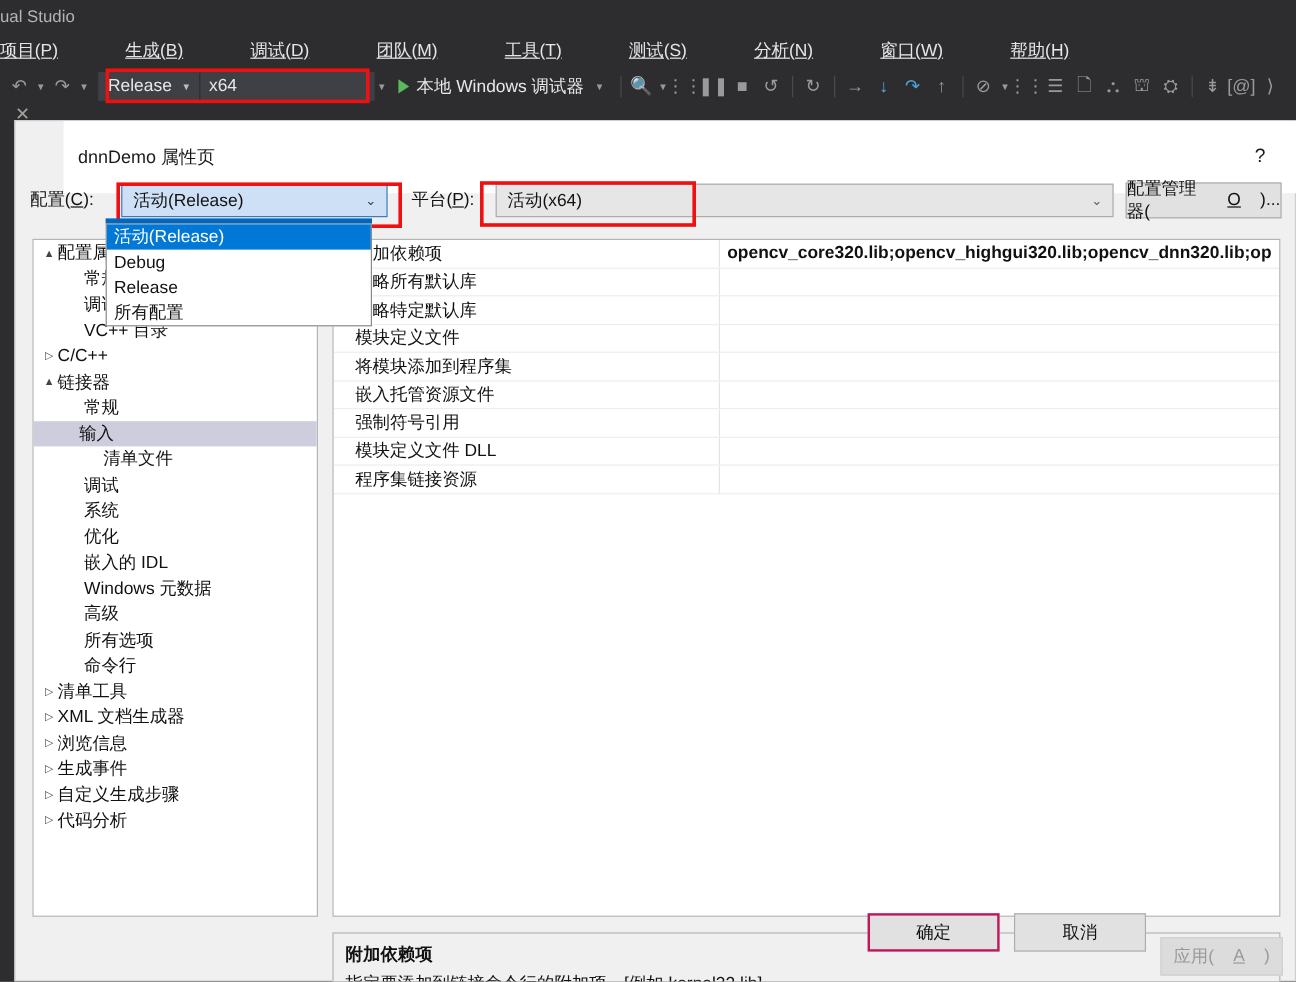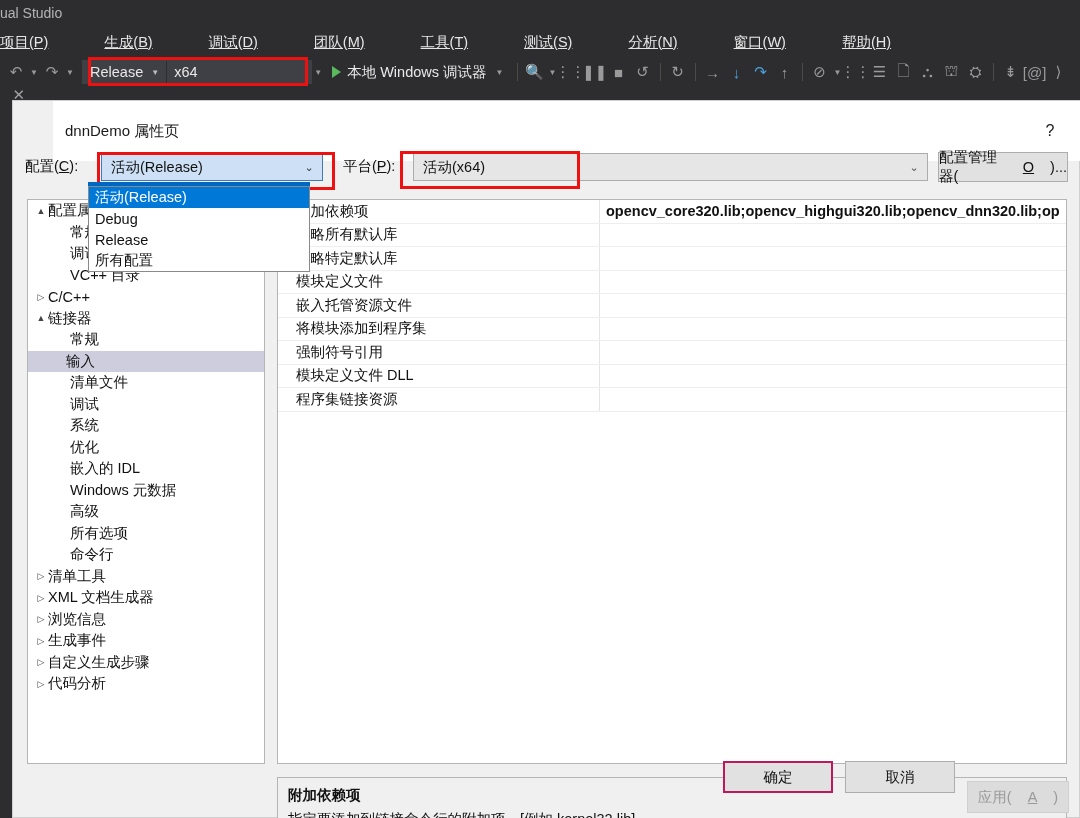--- a/index.html
+++ b/index.html
@@ -264,21 +264,21 @@
             <span>链接器</span>
           </div>
           <div class="tnode" style="padding-left: 28px;">
             <span class="exp none">·</span>
             <span>常规</span>
           </div>
           <div class="tnode sel" style="padding-left: 24px;">
             <span class="exp none">·</span>
             <span>输入</span>
           </div>
-          <div class="tnode" style="padding-left: 28px;">
+          <div class="tnode" style="padding-left: 44px;">
             <span class="exp none">·</span>
             <span>清单文件</span>
           </div>
           <div class="tnode" style="padding-left: 28px;">
             <span class="exp none">·</span>
             <span>调试</span>
           </div>
           <div class="tnode" style="padding-left: 28px;">
             <span class="exp none">·</span>
             <span>系统</span>
@@ -346,25 +346,25 @@
           </div>
           <div class="grow">
             <div class="gname">忽略特定默认库</div>
             <div class="gval"></div>
           </div>
           <div class="grow">
             <div class="gname">模块定义文件</div>
             <div class="gval"></div>
           </div>
           <div class="grow">
+            <div class="gname">将模块添加到程序集</div>
+            <div class="gval"></div>
+          </div>
+          <div class="grow">
             <div class="gname">嵌入托管资源文件</div>
-            <div class="gval"></div>
-          </div>
-          <div class="grow">
-            <div class="gname">将模块添加到程序集</div>
             <div class="gval"></div>
           </div>
           <div class="grow">
             <div class="gname">强制符号引用</div>
             <div class="gval"></div>
           </div>
           <div class="grow">
             <div class="gname">模块定义文件 DLL</div>
             <div class="gval"></div>
           </div>

